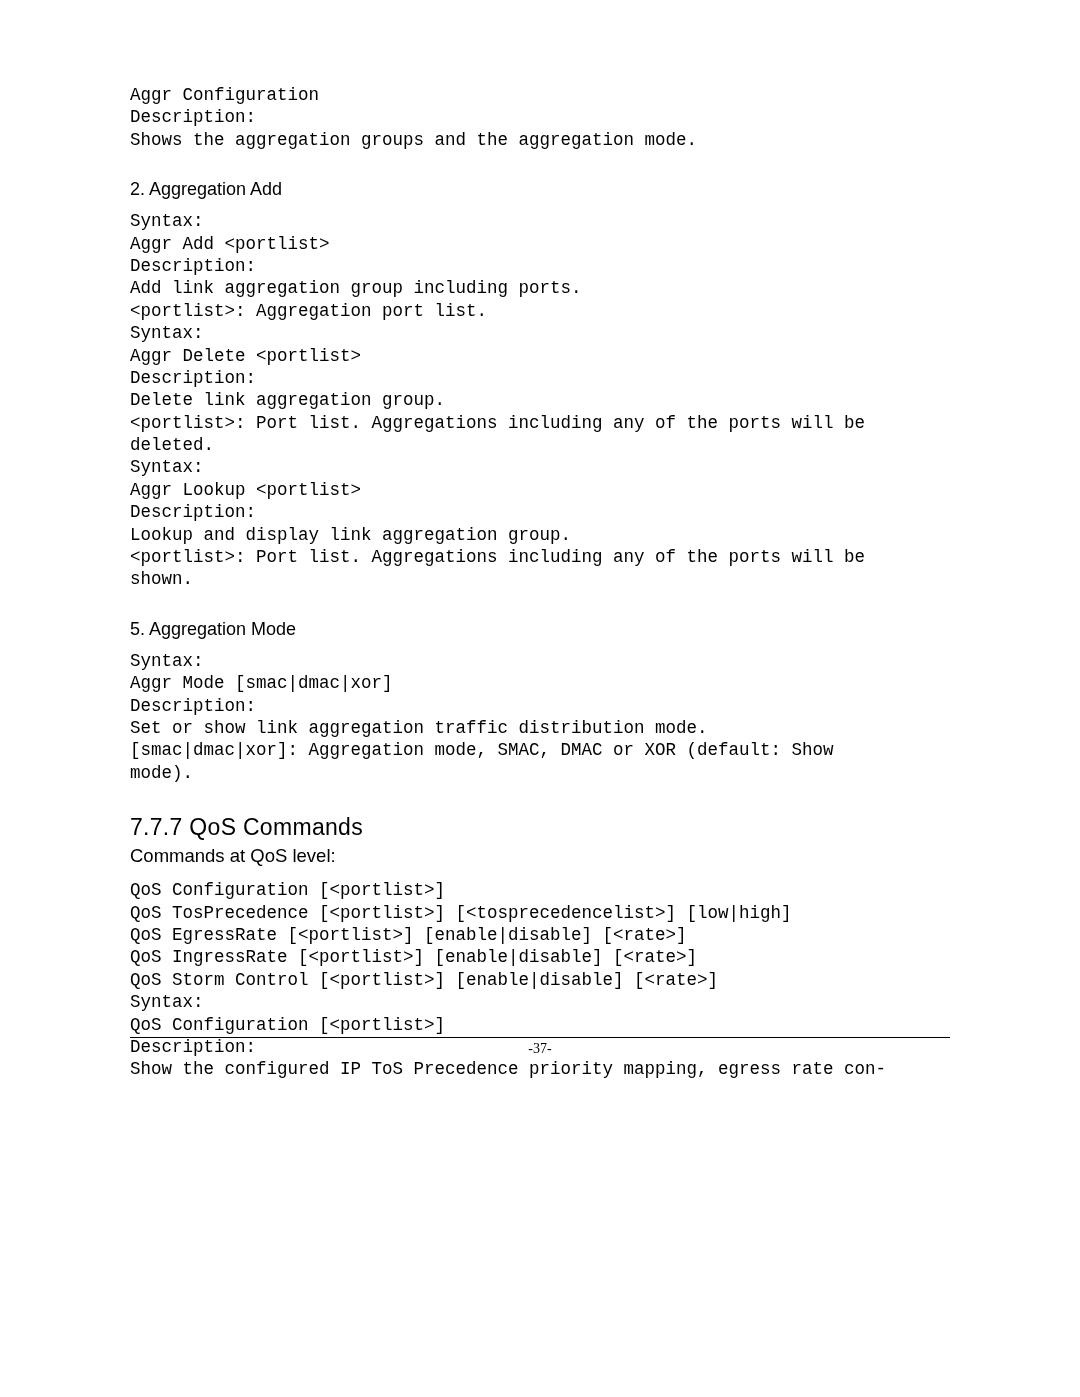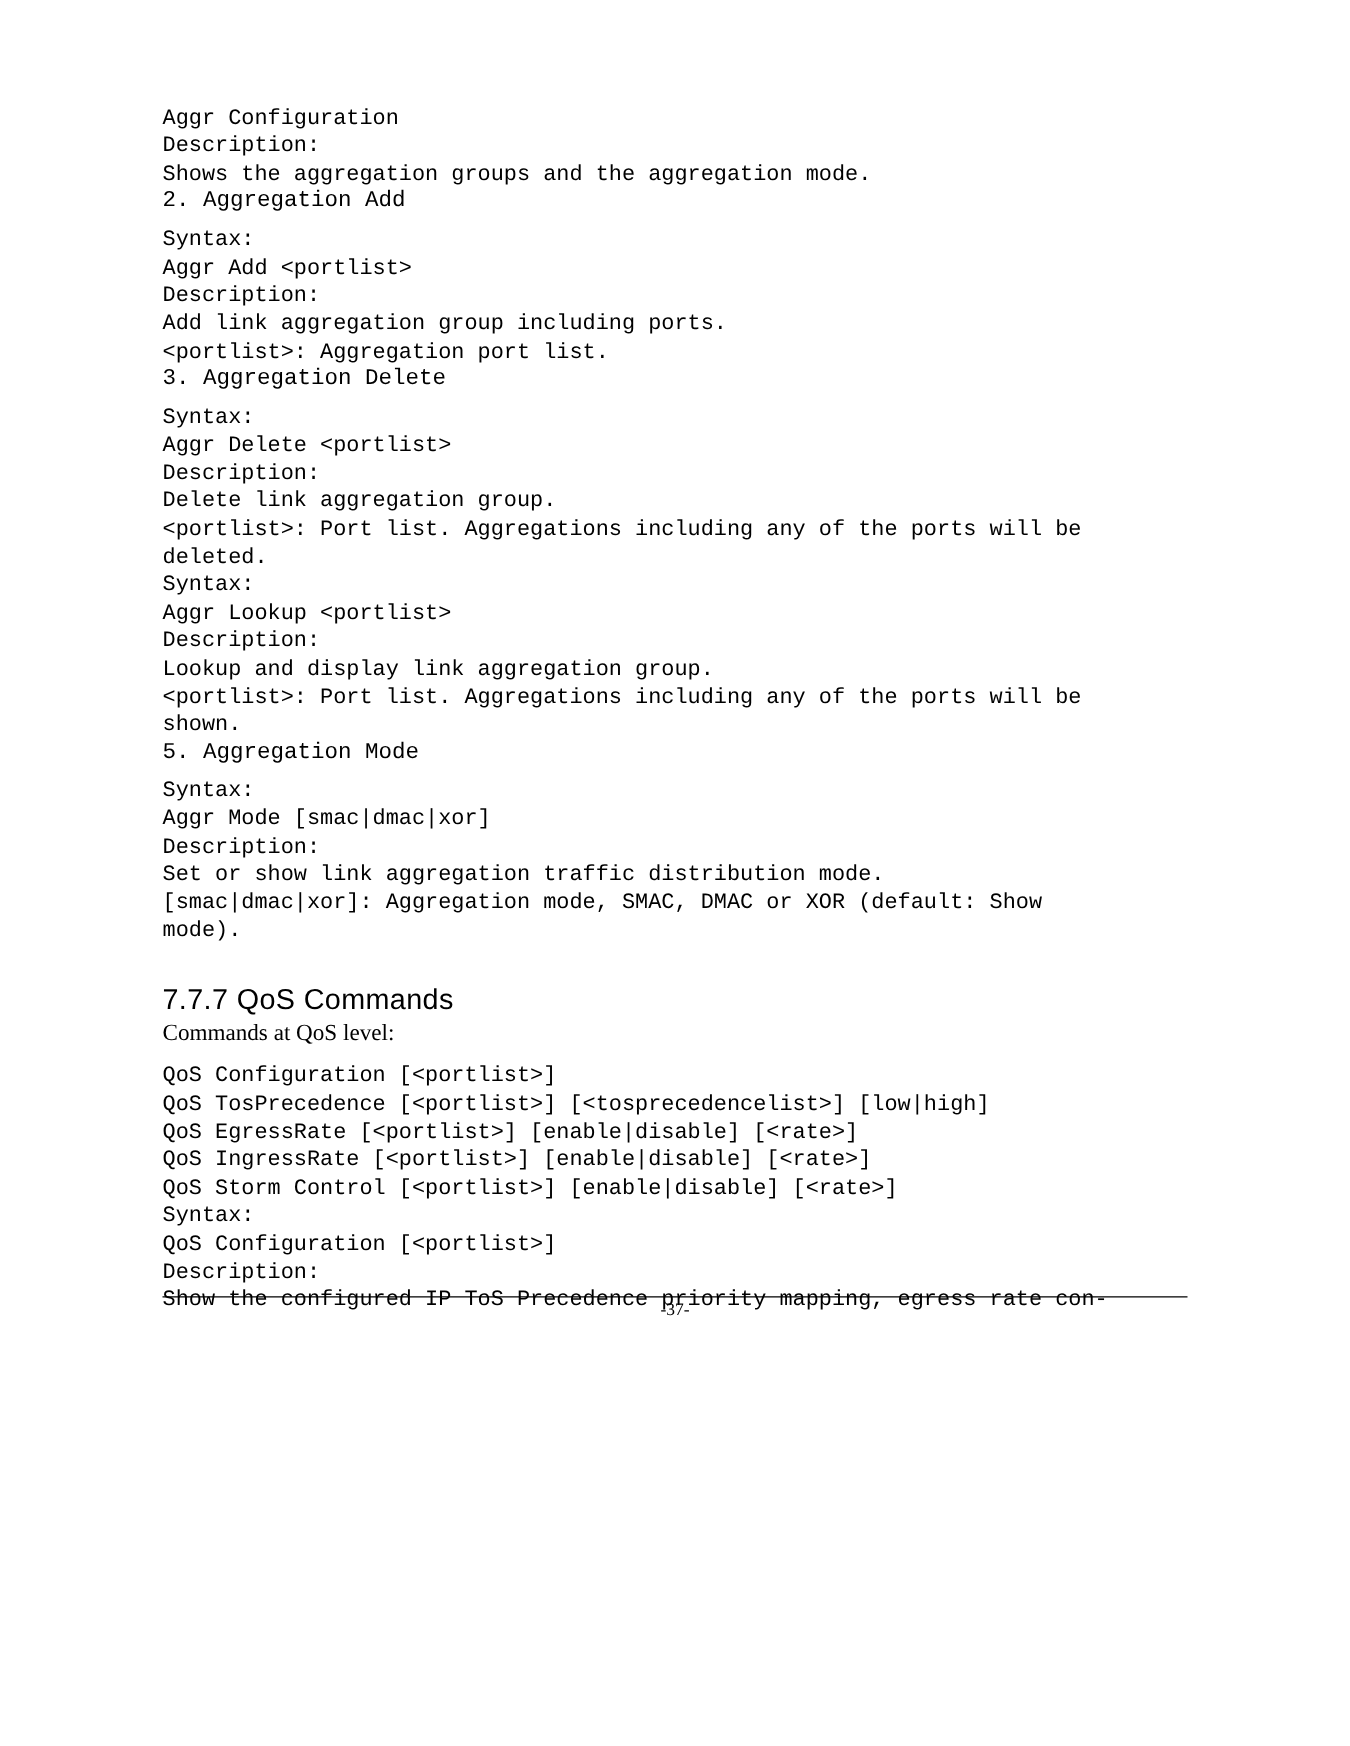--- a/index.html
+++ b/index.html
@@ -16,34 +16,35 @@
     box-sizing: border-box;
     padding: 84px 130px 0 130px;
   }
   .mono {
     font-family: "Courier New", Courier, monospace;
     font-size: 17.5px;
     line-height: 1.28;
     white-space: pre;
   }
   .heading-num {
-    font-family: Liberation Mono, monospace;
+    font-family: Liberation Sans, sans-serif;
     font-size: 18px;
+    margin-top: 28px;
     margin-bottom: 10px;
   }
   .section-title {
     font-family: Arial, Helvetica, sans-serif;
     font-weight: normal;
     font-size: 23px;
     margin-top: 30px;
     margin-bottom: 4px;
     letter-spacing: 0.3px;
   }
   .body-text {
-    font-family: Liberation Serif, serif;
+    font-family: Liberation Sans, sans-serif;
     font-size: 18.5px;
     margin-top: 2px;
     margin-bottom: 12px;
   }
   .footer {
     position: absolute;
     left: 130px;
     right: 130px;
     bottom: 226px;
     border-top: 1px solid #000;
@@ -62,21 +63,20 @@
 Description:
 Shows the aggregation groups and the aggregation mode.</div>
 
   <div class="heading-num">2.  Aggregation Add</div>
   <div class="mono">Syntax:
 Aggr Add &lt;portlist&gt;
 Description:
 Add link aggregation group including ports.
 &lt;portlist&gt;: Aggregation port list.</div>
 
-  <div class="heading-num">3.  Aggregation Delete</div>
   <div class="mono">Syntax:
 Aggr Delete &lt;portlist&gt;
 Description:
 Delete link aggregation group.
 &lt;portlist&gt;: Port list. Aggregations including any of the ports will be
 deleted.</div>
 
   <div class="mono">Syntax:
 Aggr Lookup &lt;portlist&gt;
 Description:

